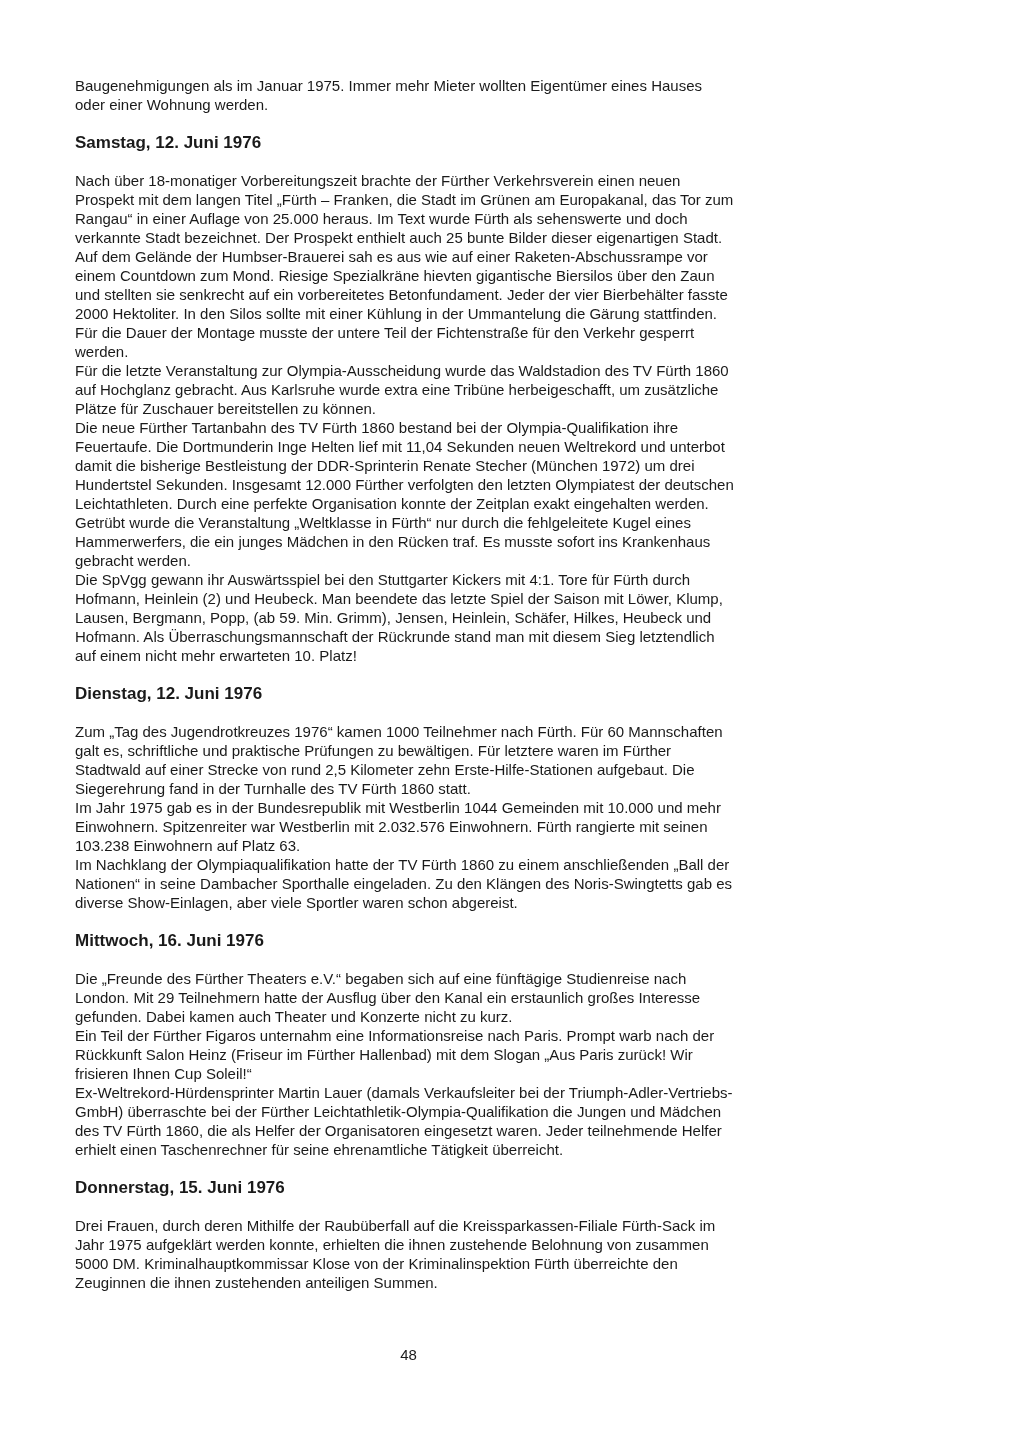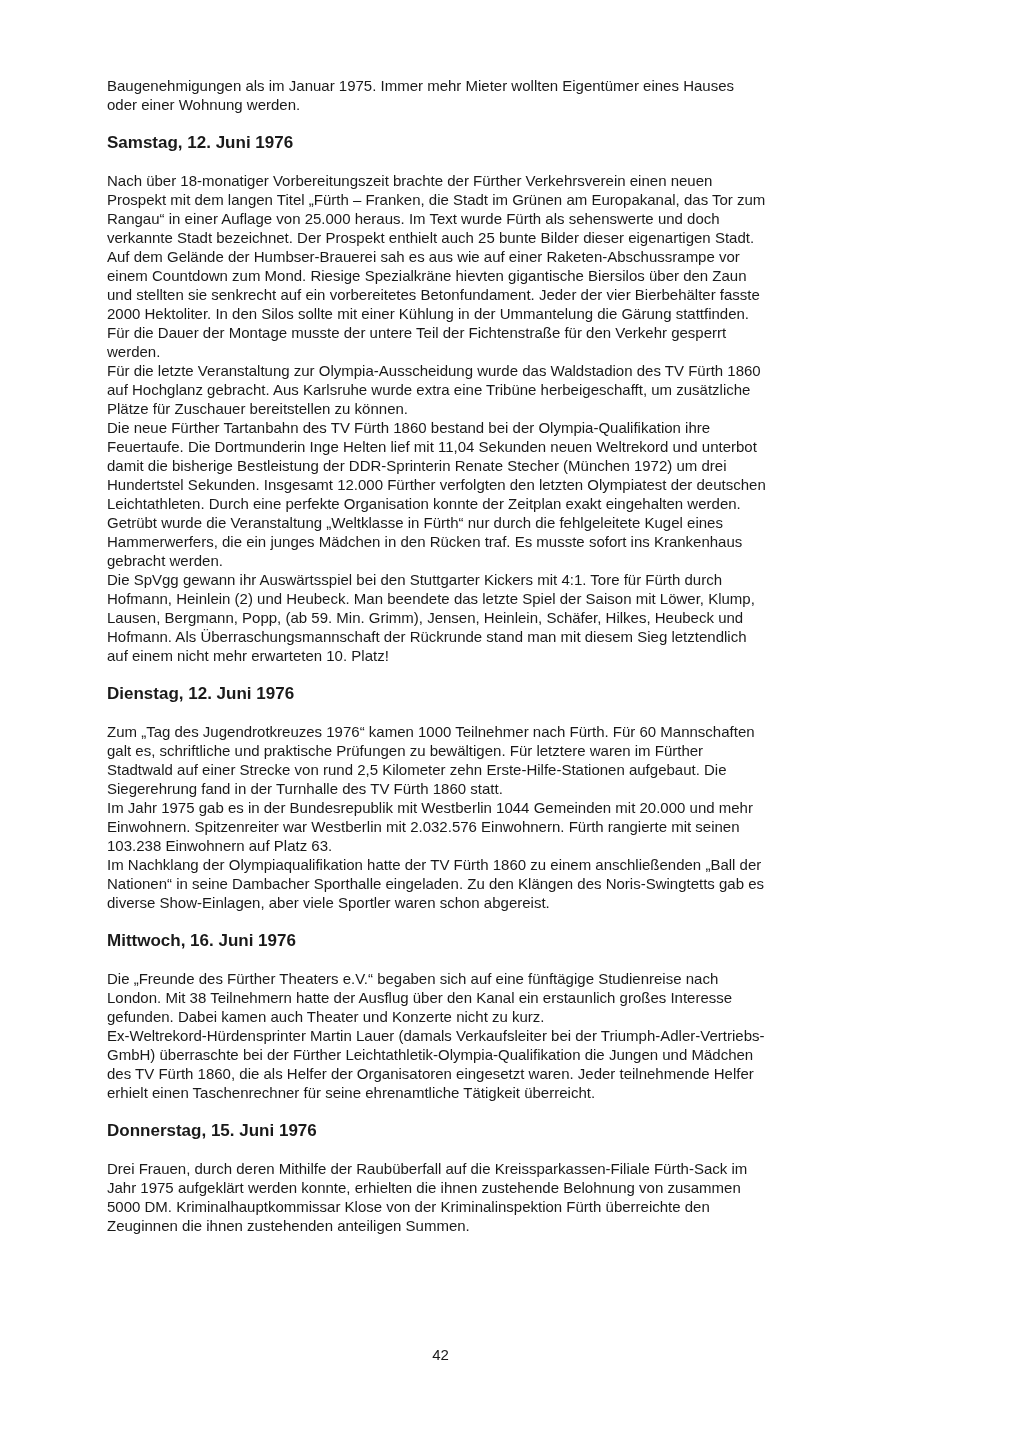--- a/index.html
+++ b/index.html
@@ -12,21 +12,20 @@
     position: relative;
     width: 817px;
     height: 1448px;
     background: #ffffff;
     box-sizing: border-box;
     font-family: "Liberation Sans", "DejaVu Sans", sans-serif;
     font-size: 15px;
     line-height: 19px;
     color: #1a1a1a;
     overflow: hidden;
-    margin-left: 32px;
   }
   .content {
     position: absolute;
     top: 76px;
     left: 75px;
     right: 82px;
   }
   .content p {
     margin: 0;
     text-align: left;
@@ -59,26 +58,27 @@
     <h2>Samstag, 12. Juni 1976</h2>
     <p>Nach über 18-monatiger Vorbereitungszeit brachte der Fürther Verkehrsverein einen neuen Prospekt mit dem langen Titel „Fürth – Franken, die Stadt im Grünen am Europakanal, das Tor zum Rangau“ in einer Auflage von 25.000 heraus. Im Text wurde Fürth als sehenswerte und doch verkannte Stadt bezeichnet. Der Prospekt enthielt auch 25 bunte Bilder dieser eigenartigen Stadt.</p>
     <p>Auf dem Gelände der Humbser-Brauerei sah es aus wie auf einer Raketen-Abschussrampe vor einem Countdown zum Mond. Riesige Spezialkräne hievten gigantische Biersilos über den Zaun und stellten sie senkrecht auf ein vorbereitetes Betonfundament. Jeder der vier Bierbehälter fasste 2000 Hektoliter. In den Silos sollte mit einer Kühlung in der Ummantelung die Gärung stattfinden. Für die Dauer der Montage musste der untere Teil der Fichtenstraße für den Verkehr gesperrt werden.</p>
     <p>Für die letzte Veranstaltung zur Olympia-Ausscheidung wurde das Waldstadion des TV Fürth 1860 auf Hochglanz gebracht. Aus Karlsruhe wurde extra eine Tribüne herbeigeschafft, um zusätzliche Plätze für Zuschauer bereitstellen zu können.</p>
 
     <p>Die neue Fürther Tartanbahn des TV Fürth 1860 bestand bei der Olympia-Qualifikation ihre Feuertaufe. Die Dortmunderin Inge Helten lief mit 11,04 Sekunden neuen Weltrekord und unterbot damit die bisherige Bestleistung der DDR-Sprinterin Renate Stecher (München 1972) um drei Hundertstel Sekunden. Insgesamt 12.000 Fürther verfolgten den letzten Olympiatest der deutschen Leichtathleten. Durch eine perfekte Organisation konnte der Zeitplan exakt eingehalten werden. Getrübt wurde die Veranstaltung „Weltklasse in Fürth“ nur durch die fehlgeleitete Kugel eines Hammerwerfers, die ein junges Mädchen in den Rücken traf. Es musste sofort ins Krankenhaus gebracht werden.</p>
     <p>Die SpVgg gewann ihr Auswärtsspiel bei den Stuttgarter Kickers mit 4:1. Tore für Fürth durch Hofmann, Heinlein (2) und Heubeck. Man beendete das letzte Spiel der Saison mit Löwer, Klump, Lausen, Bergmann, Popp, (ab 59. Min. Grimm), Jensen, Heinlein, Schäfer, Hilkes, Heubeck und Hofmann. Als Überraschungsmannschaft der Rückrunde stand man mit diesem Sieg letztendlich auf einem nicht mehr erwarteten 10. Platz!</p>
 
     <h2>Dienstag, 12. Juni 1976</h2>
     <p>Zum „Tag des Jugendrotkreuzes 1976“ kamen 1000 Teilnehmer nach Fürth. Für 60 Mannschaften galt es, schriftliche und praktische Prüfungen zu bewältigen. Für letztere waren im Fürther Stadtwald auf einer Strecke von rund 2,5 Kilometer zehn Erste-Hilfe-Stationen aufgebaut. Die Siegerehrung fand in der Turnhalle des TV Fürth 1860 statt.</p>
-    <p>Im Jahr 1975 gab es in der Bundesrepublik mit Westberlin 1044 Gemeinden mit 20.000 und mehr Einwohnern. Spitzenreiter war Westberlin mit 2.032.576 Einwohnern. Fürth rangierte mit seinen 103.238 Einwohnern auf Platz 63.</p>
+    <p>Im Jahr 1975 gab es in der Bundesrepublik mit Westberlin 1044 Gemeinden mit 10.000 und mehr Einwohnern. Spitzenreiter war Westberlin mit 2.032.576 Einwohnern. Fürth rangierte mit seinen 103.238 Einwohnern auf Platz 63.</p>
     <p>Im Nachklang der Olympiaqualifikation hatte der TV Fürth 1860 zu einem anschließenden „Ball der Nationen“ in seine Dambacher Sporthalle eingeladen. Zu den Klängen des Noris-Swingtetts gab es diverse Show-Einlagen, aber viele Sportler waren schon abgereist.</p>
 
     <h2>Mittwoch, 16. Juni 1976</h2>
-    <p>Die „Freunde des Fürther Theaters e.V.“ begaben sich auf eine fünftägige Studienreise nach London. Mit 38 Teilnehmern hatte der Ausflug über den Kanal ein erstaunlich großes Interesse gefunden. Dabei kamen auch Theater und Konzerte nicht zu kurz.</p>
+    <p>Die „Freunde des Fürther Theaters e.V.“ begaben sich auf eine fünftägige Studienreise nach London. Mit 29 Teilnehmern hatte der Ausflug über den Kanal ein erstaunlich großes Interesse gefunden. Dabei kamen auch Theater und Konzerte nicht zu kurz.</p>
+    <p>Ein Teil der Fürther Figaros unternahm eine Informationsreise nach Paris. Prompt warb nach der Rückkunft Salon Heinz (Friseur im Fürther Hallenbad) mit dem Slogan „Aus Paris zurück! Wir frisieren Ihnen Cup Soleil!“</p>
     <p>Ex-Weltrekord-Hürdensprinter Martin Lauer (damals Verkaufsleiter bei der Triumph-Adler-Vertriebs-GmbH) überraschte bei der Fürther Leichtathletik-Olympia-Qualifikation die Jungen und Mädchen des TV Fürth 1860, die als Helfer der Organisatoren eingesetzt waren. Jeder teilnehmende Helfer erhielt einen Taschenrechner für seine ehrenamtliche Tätigkeit überreicht.</p>
 
     <h2>Donnerstag, 15. Juni 1976</h2>
     <p>Drei Frauen, durch deren Mithilfe der Raubüberfall auf die Kreissparkassen-Filiale Fürth-Sack im Jahr 1975 aufgeklärt werden konnte, erhielten die ihnen zustehende Belohnung von zusammen 5000 DM. Kriminalhauptkommissar Klose von der Kriminalinspektion Fürth überreichte den Zeuginnen die ihnen zustehenden anteiligen Summen.</p>
 
   </div>
 
-  <div class="page-number">42</div>
+  <div class="page-number">48</div>
 </div>
 
 </body></html>

